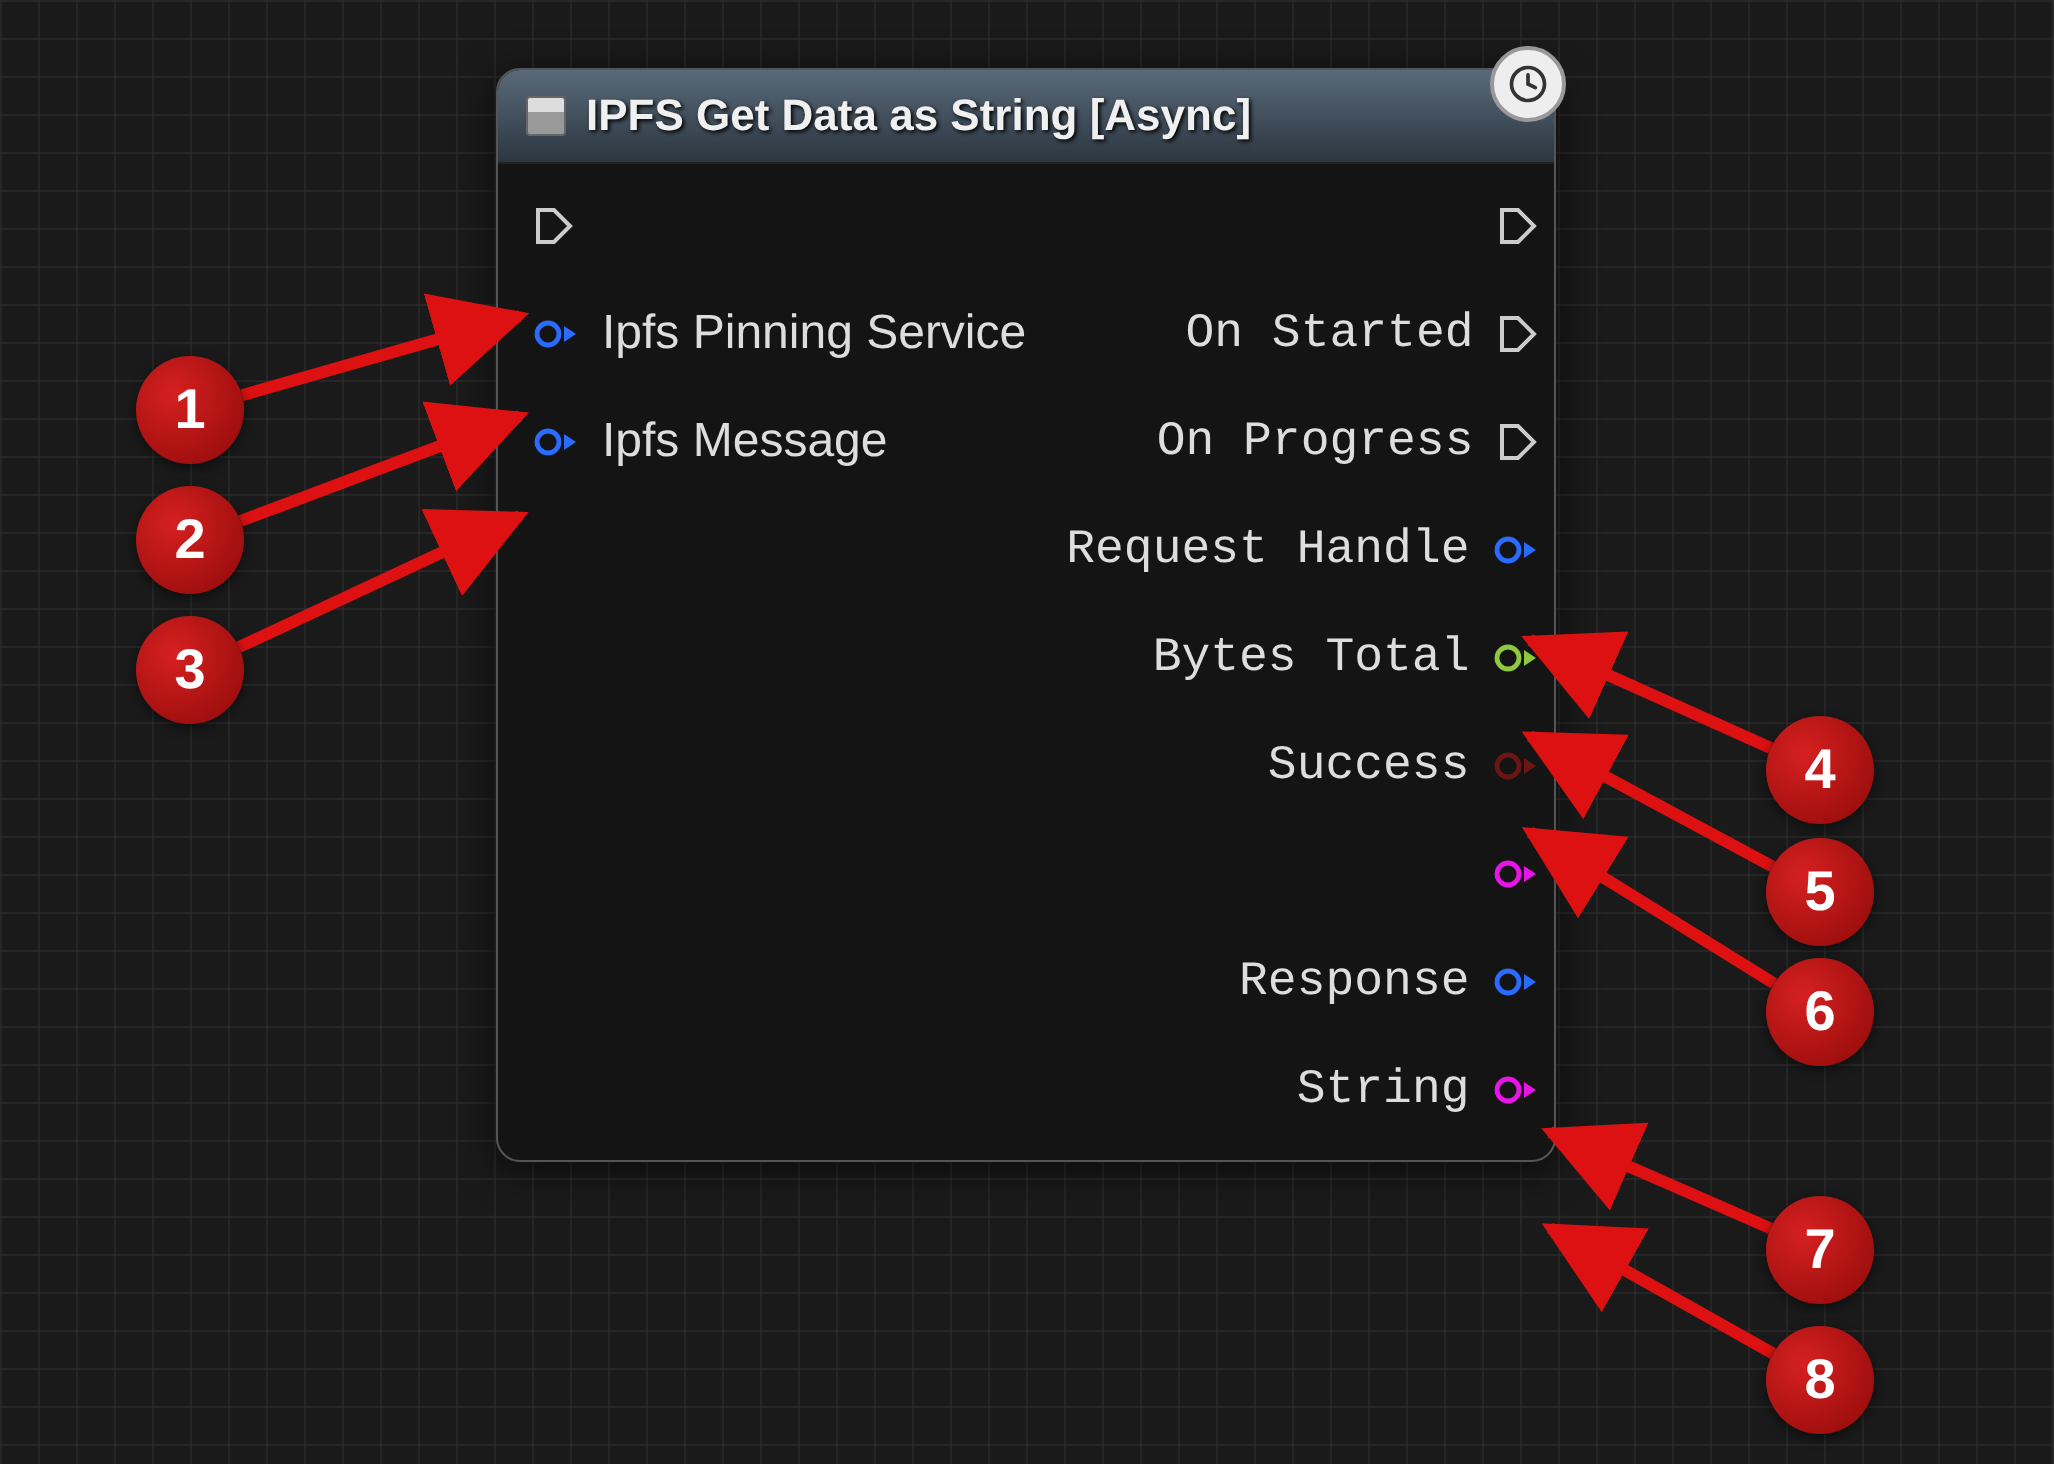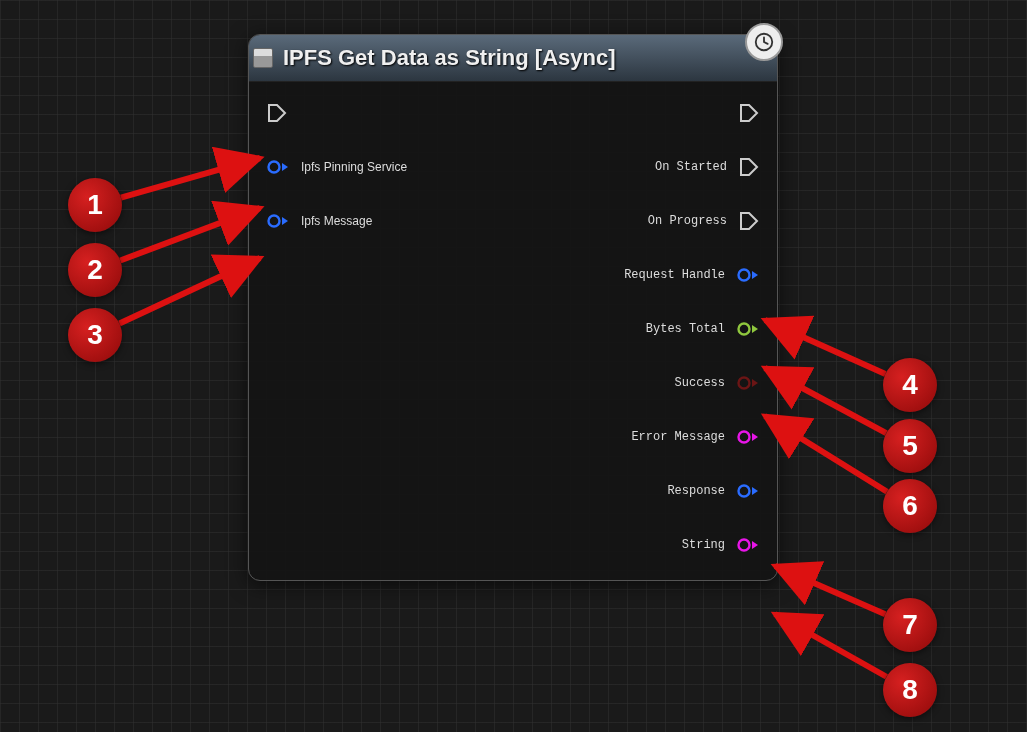--- a/index.html
+++ b/index.html
@@ -21,21 +21,21 @@
     top: 34px;
     width: 530px;
     background: rgba(20,20,20,0.92);
     border: 1px solid #555;
     border-radius: 12px;
     box-shadow: 0 4px 20px rgba(0,0,0,0.6);
   }
   .node-header {
     background: linear-gradient(to bottom, #5a6a7a, #2c3640);
     border-radius: 11px 11px 0 0;
-    padding: 10px 4px;
+    padding: 10px 14px;
     display: flex;
     align-items: center;
     gap: 10px;
     border-bottom: 1px solid #222;
   }
   .header-icon {
     width: 20px; height: 20px;
     background: linear-gradient(to bottom, #ddd 0%, #ddd 40%, #999 40%, #999 100%);
     border: 1px solid #666;
     border-radius: 2px;
@@ -69,21 +69,21 @@
   .col.outputs { flex: 1; align-items: flex-end; font-family: Liberation Mono, monospace; }
   .pin-row {
     display: flex;
     align-items: center;
     gap: 12px;
     height: 30px;
   }
   .pin-row.out { flex-direction: row-reverse; }
   .pin-label {
     color: #ddd;
-    font-size: 12px;
+    font-size: 24px;
     white-space: nowrap;
   }
   .exec-pin {
     width: 20px; height: 20px;
   }
   .data-pin {
     width: 22px; height: 16px;
     display: flex; align-items: center;
   }
   .data-pin svg { width: 100%; height: 100%; }
@@ -208,21 +208,20 @@
         </span>
         <span class="pin-label">Success</span>
       </div>
       <div class="pin-row out">
         <span class="data-pin pin-magenta">
           <svg viewBox="0 0 22 16">
               <circle cx="7" cy="8" r="5.5" class="pin-outline"></circle>
               <path d="M15 4 L21 8 L15 12 Z" class="pin-tri"></path>
             </svg>
         </span>
-        <span class="pin-label">Error Message</span>
       </div>
       <div class="pin-row out">
         <span class="data-pin pin-blue">
           <svg viewBox="0 0 22 16">
               <circle cx="7" cy="8" r="5.5" class="pin-outline"></circle>
               <path d="M15 4 L21 8 L15 12 Z" class="pin-tri"></path>
             </svg>
         </span>
         <span class="pin-label">Response</span>
       </div>

